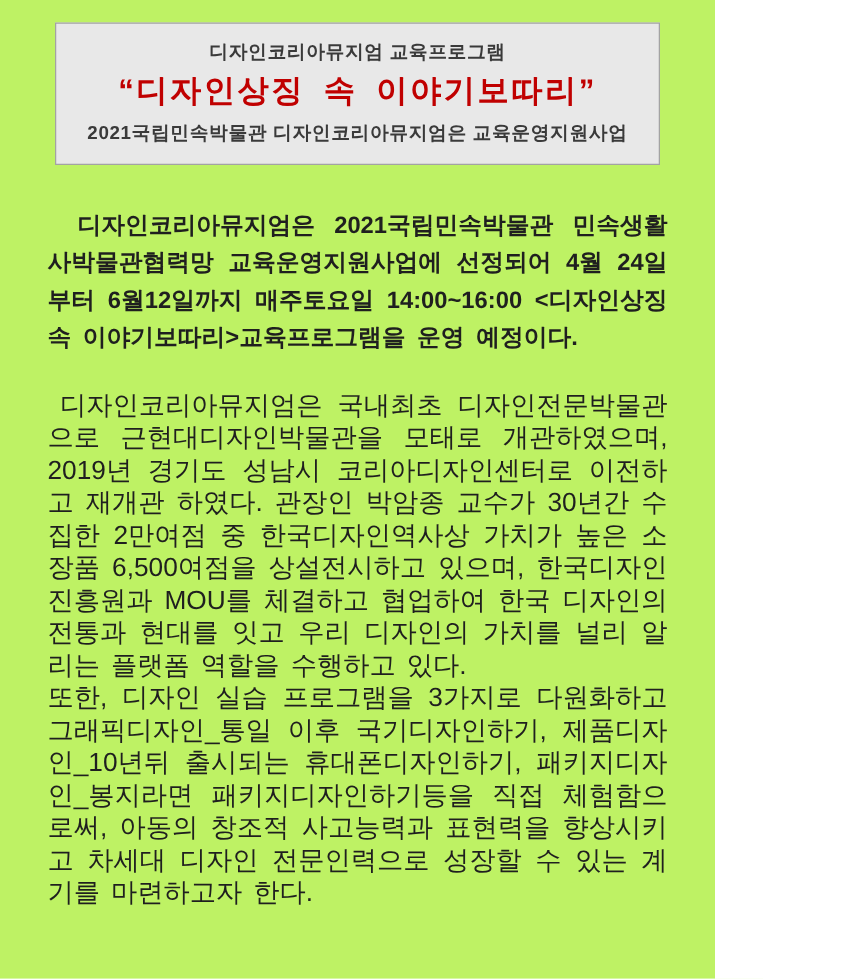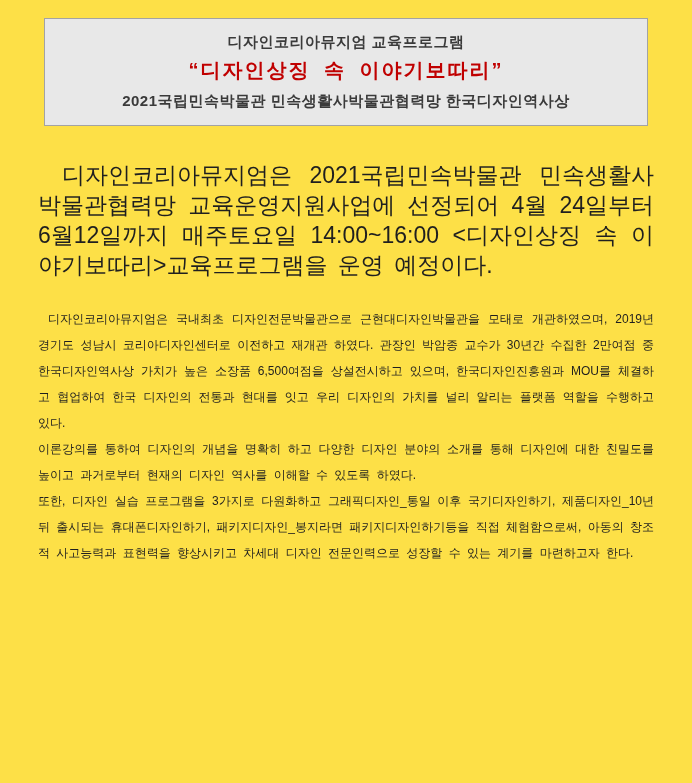--- a/index.html
+++ b/index.html
@@ -3,86 +3,85 @@
 <meta charset="utf-8">
 <style>
   * { box-sizing: border-box; }
   html, body {
     margin: 0;
     padding: 0;
     background: #ffffff;
     font-family: "Liberation Sans", "DejaVu Sans", sans-serif;
   }
   .page {
-    width: 692px;
+    width: 572px;
     height: 783px;
-    background: #fde047;
+    background: #bef264;
     overflow: hidden;
   }
   .header-box {
     margin: 18px 44px 0 44px;
     border: 1px solid #a3a3a3;
     background: #e8e8e8;
     text-align: center;
     padding: 13px 8px 15px 8px;
   }
   .header-sub {
     font-size: 15px;
     font-weight: bold;
     color: #3a3a3a;
     letter-spacing: 0.5px;
     line-height: 1.3;
   }
   .header-title {
-    font-size: 20px;
+    font-size: 25px;
     font-weight: bold;
     color: #c00000;
     letter-spacing: 2px;
     word-spacing: 6px;
     line-height: 1.25;
     margin: 6px 0 8px 0;
   }
   .content {
     margin: 34px 38px 0 38px;
     color: #1f1f1f;
   }
   .para {
-    font-size: 12px;
+    font-size: 21px;
     line-height: 26px;
     text-align: justify;
     word-spacing: 3px;
     margin: 0;
   }
   .para.lead {
-    font-size: 23px;
+    font-size: 19px;
     line-height: 30px;
-    font-weight: normal;
+    font-weight: bold;
     word-spacing: 4px;
   }
   .indent-lg { text-indent: 24px; }
   .indent-sm { text-indent: 10px; }
   .gap-before { margin-top: 26px; }
 </style>
 </head>
 <body>
 
 <div class="page">
 
   <div class="header-box">
     <div class="header-sub">디자인코리아뮤지엄 교육프로그램</div>
     <div class="header-title">“디자인상징 속 이야기보따리”</div>
-    <div class="header-sub">2021국립민속박물관 민속생활사박물관협력망 한국디자인역사상</div>
+    <div class="header-sub">2021국립민속박물관 디자인코리아뮤지엄은 교육운영지원사업</div>
   </div>
 
   <div class="content">
     <p class="para lead indent-lg">디자인코리아뮤지엄은 2021국립민속박물관 민속생활사박물관협력망 교육운영지원사업에 선정되어 4월 24일부터 6월12일까지  매주토요일 14:00~16:00 &lt;디자인상징 속 이야기보따리&gt;교육프로그램을 운영 예정이다.</p>
 
     <p class="para indent-sm gap-before">디자인코리아뮤지엄은 국내최초 디자인전문박물관으로 근현대디자인박물관을 모태로 개관하였으며, 2019년 경기도 성남시 코리아디자인센터로 이전하고 재개관 하였다. 관장인 박암종 교수가 30년간 수집한 2만여점 중 한국디자인역사상 가치가 높은 소장품 6,500여점을 상설전시하고 있으며, 한국디자인진흥원과 MOU를 체결하고 협업하여 한국 디자인의 전통과 현대를 잇고 우리 디자인의 가치를 널리 알리는 플랫폼 역할을 수행하고 있다.</p>
 
 
 
-    <p class="para">이론강의를 통하여 디자인의 개념을 명확히 하고 다양한 디자인 분야의 소개를 통해 디자인에 대한 친밀도를 높이고 과거로부터 현재의 디자인 역사를 이해할 수 있도록 하였다.</p>
 
     <p class="para">또한, 디자인 실습 프로그램을 3가지로 다원화하고 그래픽디자인_통일 이후 국기디자인하기, 제품디자인_10년뒤 출시되는 휴대폰디자인하기, 패키지디자인_봉지라면 패키지디자인하기등을 직접 체험함으로써, 아동의 창조적 사고능력과 표현력을 향상시키고 차세대 디자인 전문인력으로 성장할 수 있는 계기를 마련하고자 한다.</p>
 
   </div>
 
 </div>
 
 </body></html>

